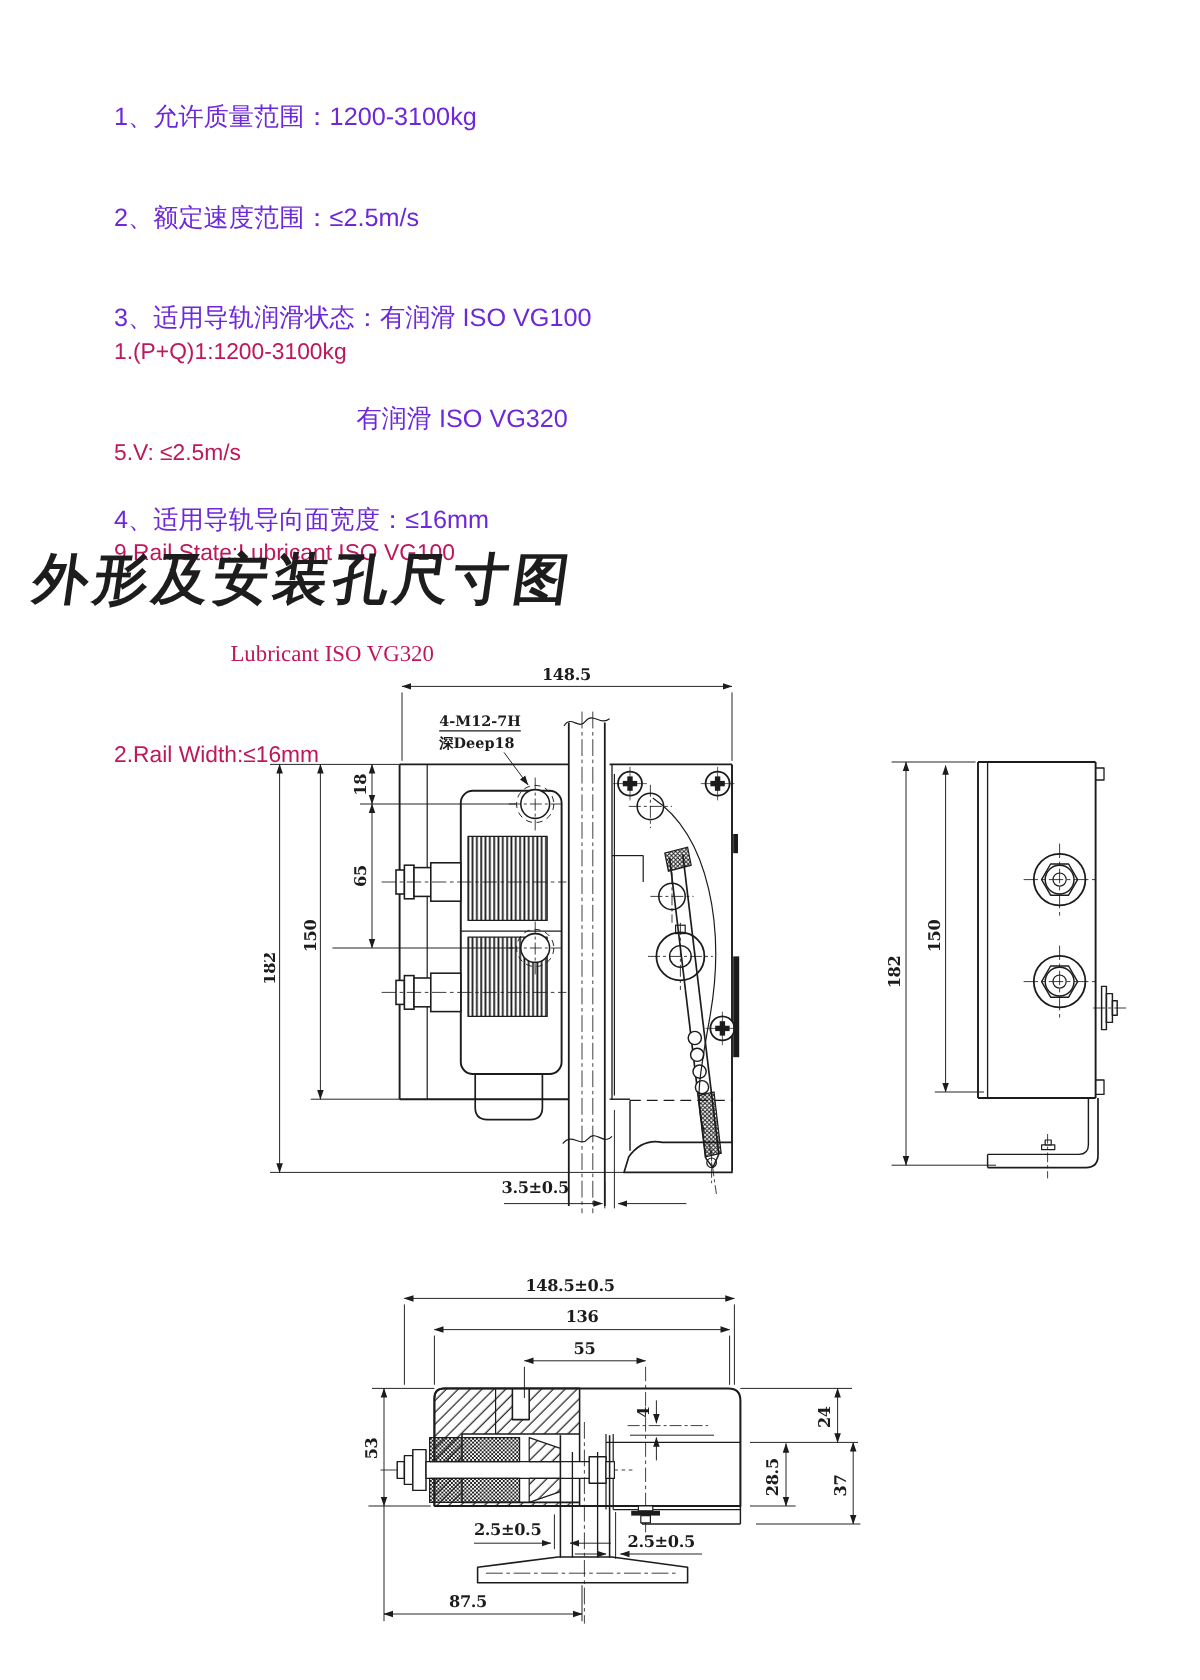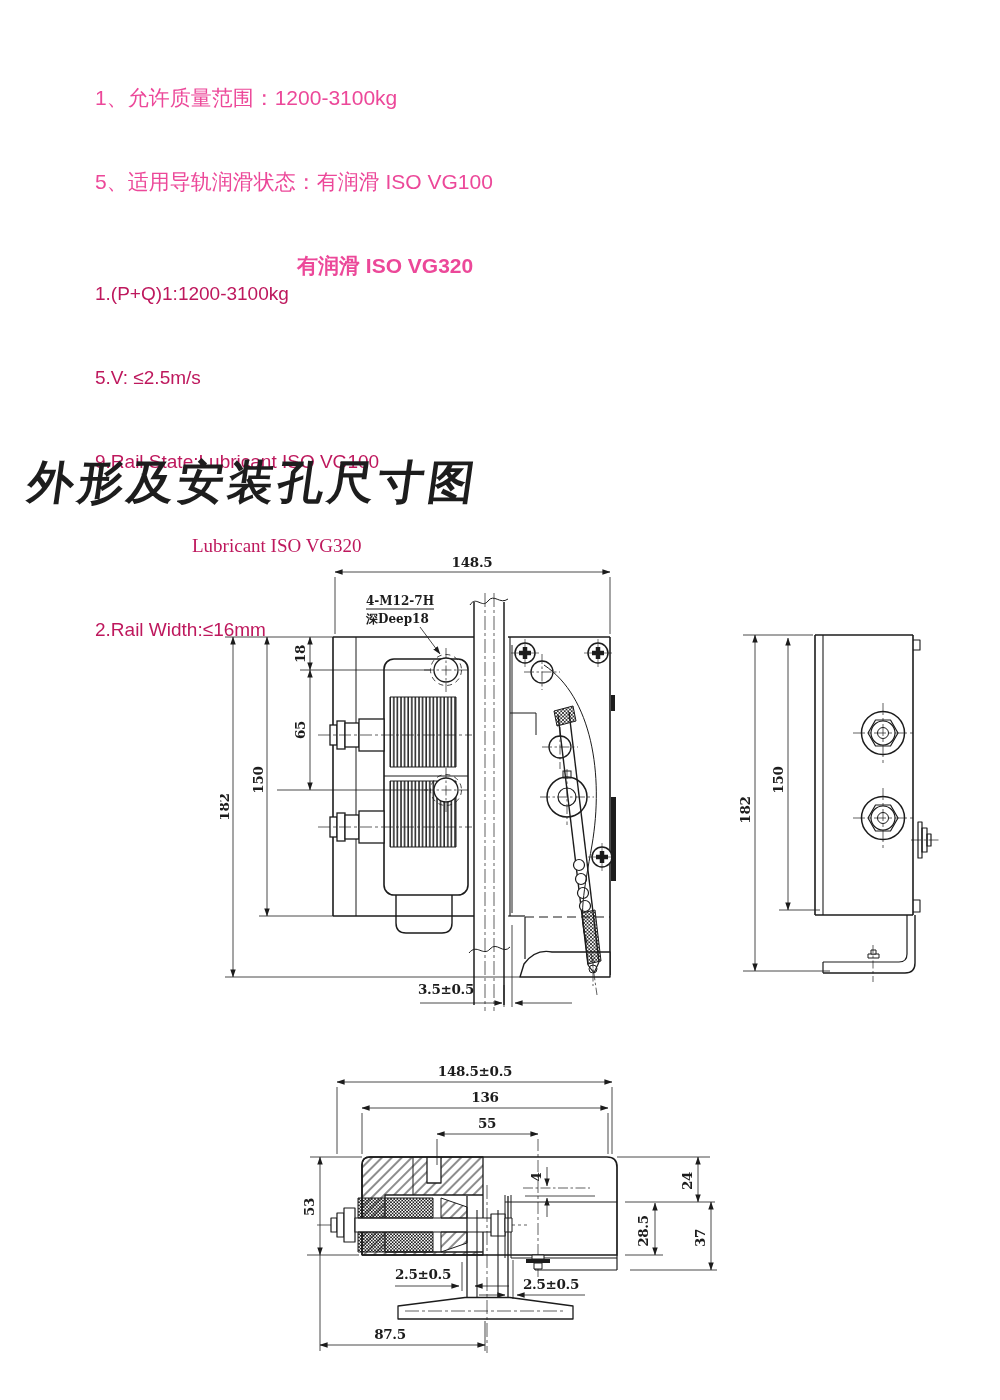--- a/index.html
+++ b/index.html
@@ -1,33 +1,35 @@
 <!DOCTYPE html>
 <html><head>
 <meta charset="utf-8">
 <style>
   html,body{margin:0;padding:0;background:#ffffff;}
   body{width:1000px;height:1400px;position:relative;font-family:"Liberation Sans",sans-serif;overflow:hidden;}
-  .cn-block{position:absolute;left:95px;top:28px;color:#ec4899;font-size:21px;line-height:28px;white-space:pre;}
-  .cn-indent{padding-left:202px;font-weight:bold;}
+  .cn-block{position:absolute;left:95px;top:28px;color:#6d28d9;font-size:21px;line-height:28px;white-space:pre;}
+  .cn-indent{padding-left:202px;}
   .en-block{position:absolute;left:95px;top:224px;color:#be185d;font-size:19px;line-height:28px;white-space:pre;}
   .en-indent{padding-left:97px;font-family:Liberation Serif, serif;}
   .section-title{position:absolute;left:28px;top:452px;font-family:"DejaVu Serif",serif;font-weight:900;font-size:46px;color:#1d1d1d;transform:skewX(-8deg);letter-spacing:4px;}
   .drawing{position:absolute;}
   svg text{font-family:"DejaVu Serif",serif;font-weight:bold;fill:#1c1c1c;}
   svg .dim-t{font-size:13.5px;letter-spacing:-0.3px;}
   svg .note-t{font-size:12px;}
 </style>
 </head>
 <body>
 
 <div class="cn-block">
   <div>1、允许质量范围：1200-3100kg</div>
-  <div>5、适用导轨润滑状态：有润滑 ISO VG100</div>
+  <div>2、额定速度范围：≤2.5m/s</div>
+  <div>3、适用导轨润滑状态：有润滑 ISO VG100</div>
   <div class="cn-indent">有润滑 ISO VG320</div>
+  <div>4、适用导轨导向面宽度：≤16mm</div>
 </div>
 
 <div class="en-block">
   <div>1.(P+Q)1:1200-3100kg</div>
   <div>5.V: ≤2.5m/s</div>
   <div>9.Rail State:Lubricant ISO VG100</div>
   <div class="en-indent">Lubricant ISO VG320</div>
   <div>2.Rail Width:≤16mm</div>
 </div>
 

